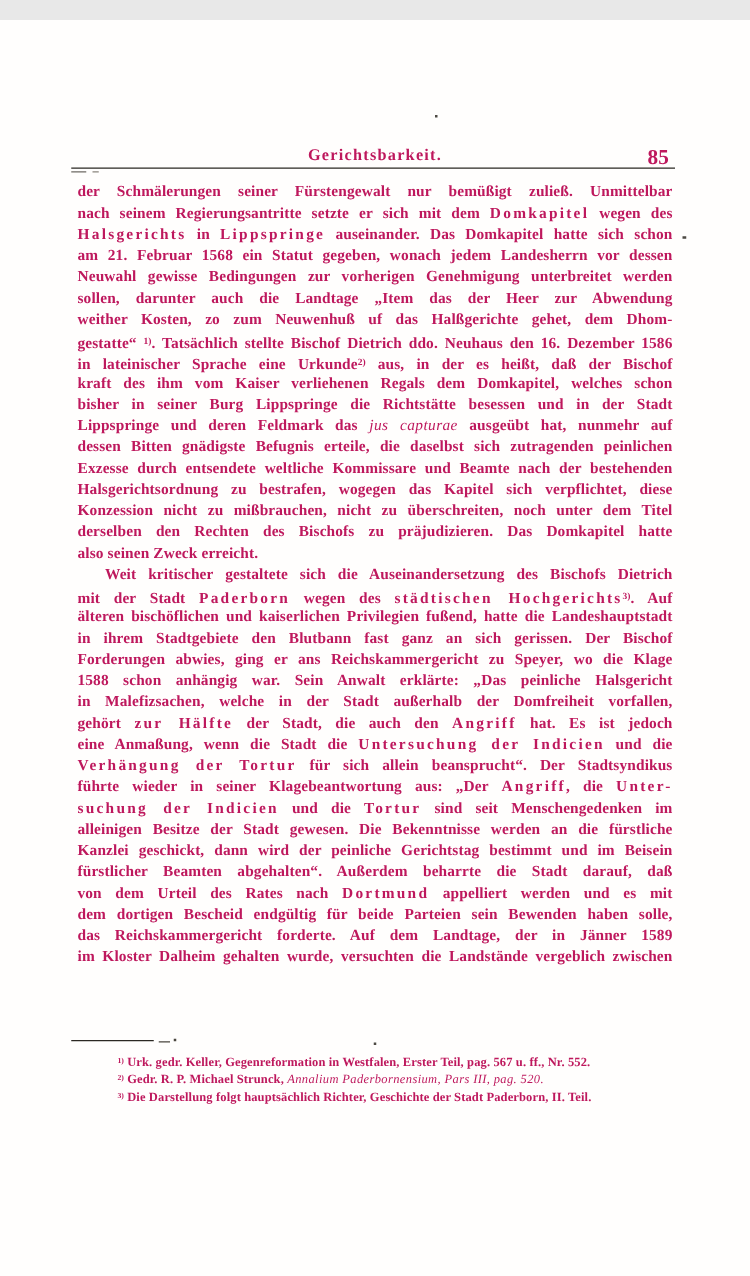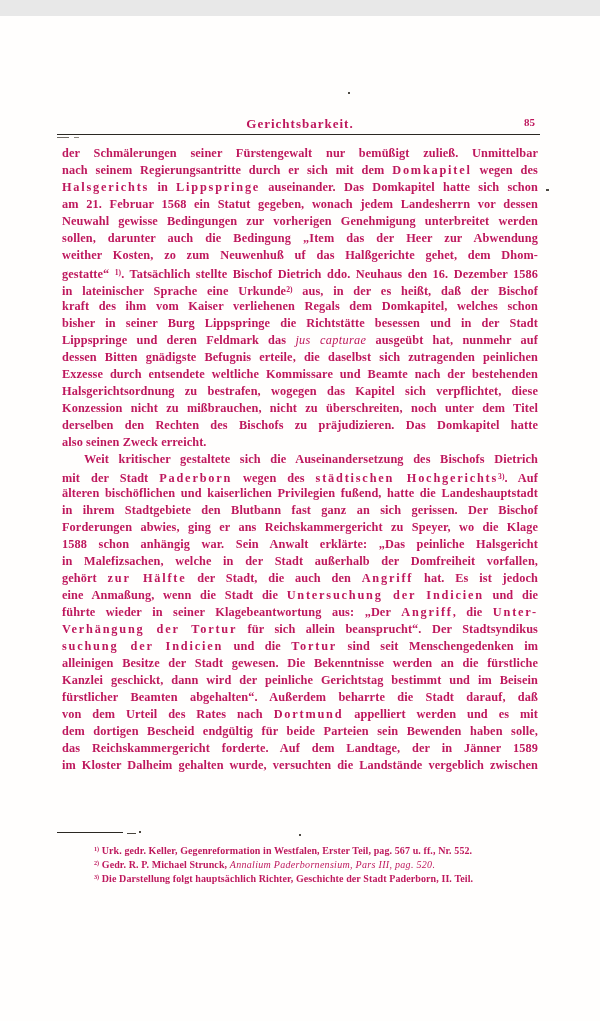--- a/index.html
+++ b/index.html
@@ -8,21 +8,21 @@
     background:#fffefd;color:#be185d;overflow:hidden;
     font-family:"Liberation Serif","DejaVu Serif",serif;
   }
   
   .header-title{
     position:absolute;top:100px;left:0;width:600px;text-align:center;
     font-size:13px;font-weight:bold;letter-spacing:1px;
   }
   .page-number{
     position:absolute;top:100px;left:495px;width:40px;text-align:right;
-    font-size:11px;font-weight:bold;
+    font-size:17px;font-weight:bold;
   }
   .header-rule{position:absolute;top:118px;left:57px;width:483px;height:1.4px;background:#2b2823;}
   .rule-dash-a{position:absolute;top:121px;left:57px;width:12px;height:1px;background:#6e6a64;}
   .rule-dash-b{position:absolute;top:121px;left:74px;width:5px;height:1px;background:#8a857e;}
   
   .body-text{position:absolute;top:129px;left:62px;width:476px;}
   .para{margin:0;}
   .line{
     height:17px;line-height:17px;font-size:12.3px;font-weight:bold;
     text-align:justify;text-align-last:justify;white-space:nowrap;
@@ -55,25 +55,25 @@
 <div class="page">
   <div class="header-title">Gerichtsbarkeit.</div>
   <div class="page-number">85</div>
   <div class="header-rule"></div>
   <div class="rule-dash-a"></div>
   <div class="rule-dash-b"></div>
 
   <div class="body-text">
       <div class="para">
         <div class="line"><span>der Schmälerungen seiner Fürstengewalt nur bemüßigt zuließ.  Unmittelbar</span></div>
-        <div class="line"><span>nach seinem Regierungsantritte durch er sich mit dem </span><span class="sperr">Domkapitel</span><span> wegen des</span></div>
+        <div class="line"><span>nach seinem Regierungsantritte setzte er sich mit dem </span><span class="sperr">Domkapitel</span><span> wegen des</span></div>
         <div class="line"><span class="sperr">Halsgerichts</span><span> in </span><span class="sperr">Lippspringe</span><span> auseinander.  Das Domkapitel hatte sich schon</span></div>
         <div class="line"><span>am 21. Februar 1568 ein Statut gegeben, wonach jedem Landesherrn vor dessen</span></div>
         <div class="line"><span>Neuwahl gewisse Bedingungen zur vorherigen Genehmigung unterbreitet werden</span></div>
-        <div class="line"><span>sollen, darunter auch die Bedingung „Item das der Heer zur Abwendung</span></div>
+        <div class="line"><span>sollen, darunter auch die Landtage „Item das der Heer zur Abwendung</span></div>
         <div class="line"><span>weither Kosten, zo zum Neuwenhuß uf das Halßgerichte gehet, dem Dhom-</span></div>
         <div class="line"><span>gestatte“ </span><span class="sup">1)</span><span>. Tatsächlich stellte Bischof Dietrich ddo. Neuhaus den 16. Dezember 1586</span></div>
         <div class="line"><span>in lateinischer Sprache eine Urkunde</span><span class="sup">2)</span><span> aus, in der es heißt, daß der Bischof</span></div>
         <div class="line"><span>kraft des ihm vom Kaiser verliehenen Regals dem Domkapitel, welches schon</span></div>
         <div class="line"><span>bisher in seiner Burg Lippspringe die Richtstätte besessen und in der Stadt</span></div>
         <div class="line"><span>Lippspringe und deren Feldmark das </span><span class="lat">jus capturae</span><span> ausgeübt hat, nunmehr auf</span></div>
         <div class="line"><span>dessen Bitten gnädigste Befugnis erteile, die daselbst sich zutragenden peinlichen</span></div>
         <div class="line"><span>Exzesse durch entsendete weltliche Kommissare und Beamte nach der bestehenden</span></div>
         <div class="line"><span>Halsgerichtsordnung zu bestrafen, wogegen das Kapitel sich verpflichtet, diese</span></div>
         <div class="line"><span>Konzession nicht zu mißbrauchen, nicht zu überschreiten, noch unter dem Titel</span></div>
@@ -83,22 +83,22 @@
       <div class="para">
         <div class="line indent"><span>Weit kritischer gestaltete sich die Auseinandersetzung des Bischofs Dietrich</span></div>
         <div class="line"><span>mit der Stadt </span><span class="sperr">Paderborn</span><span> wegen des </span><span class="sperr">städtischen Hochgerichts</span><span class="sup">3)</span><span>.  Auf</span></div>
         <div class="line"><span>älteren bischöflichen und kaiserlichen Privilegien fußend, hatte die Landeshauptstadt</span></div>
         <div class="line"><span>in ihrem Stadtgebiete den Blutbann fast ganz an sich gerissen.  Der Bischof</span></div>
         <div class="line"><span>Forderungen abwies, ging er ans Reichskammergericht zu Speyer, wo die Klage</span></div>
         <div class="line"><span>1588 schon anhängig war.  Sein Anwalt erklärte: „Das peinliche Halsgericht</span></div>
         <div class="line"><span>in Malefizsachen, welche in der Stadt außerhalb der Domfreiheit vorfallen,</span></div>
         <div class="line"><span>gehört </span><span class="sperr">zur Hälfte</span><span> der Stadt, die auch den </span><span class="sperr">Angriff</span><span> hat.  Es ist jedoch</span></div>
         <div class="line"><span>eine Anmaßung, wenn die Stadt die </span><span class="sperr">Untersuchung der Indicien</span><span> und die</span></div>
+        <div class="line"><span class="sperr">Verhängung der Tortur</span><span> für sich allein beansprucht“.  Der Stadtsyndikus</span></div>
         <div class="line"><span>führte wieder in seiner Klagebeantwortung aus: „Der </span><span class="sperr">Angriff</span><span>, die </span><span class="sperr">Unter-</span></div>
-        <div class="line"><span class="sperr">Verhängung der Tortur</span><span> für sich allein beansprucht“.  Der Stadtsyndikus</span></div>
         <div class="line"><span class="sperr">suchung der Indicien</span><span> und die </span><span class="sperr">Tortur</span><span> sind seit Menschengedenken im</span></div>
         <div class="line"><span>alleinigen Besitze der Stadt gewesen.  Die Bekenntnisse werden an die fürstliche</span></div>
         <div class="line"><span>Kanzlei geschickt, dann wird der peinliche Gerichtstag bestimmt und im Beisein</span></div>
         <div class="line"><span>fürstlicher Beamten abgehalten“.  Außerdem beharrte die Stadt darauf, daß</span></div>
         <div class="line"><span>von dem Urteil des Rates nach </span><span class="sperr">Dortmund</span><span> appelliert werden und es mit</span></div>
         <div class="line"><span>dem dortigen Bescheid endgültig für beide Parteien sein Bewenden haben solle,</span></div>
         <div class="line"><span>das Reichskammergericht forderte.  Auf dem Landtage, der in Jänner 1589</span></div>
         <div class="line"><span>im Kloster Dalheim gehalten wurde, versuchten die Landstände vergeblich zwischen</span></div>
       </div>
     </div>

